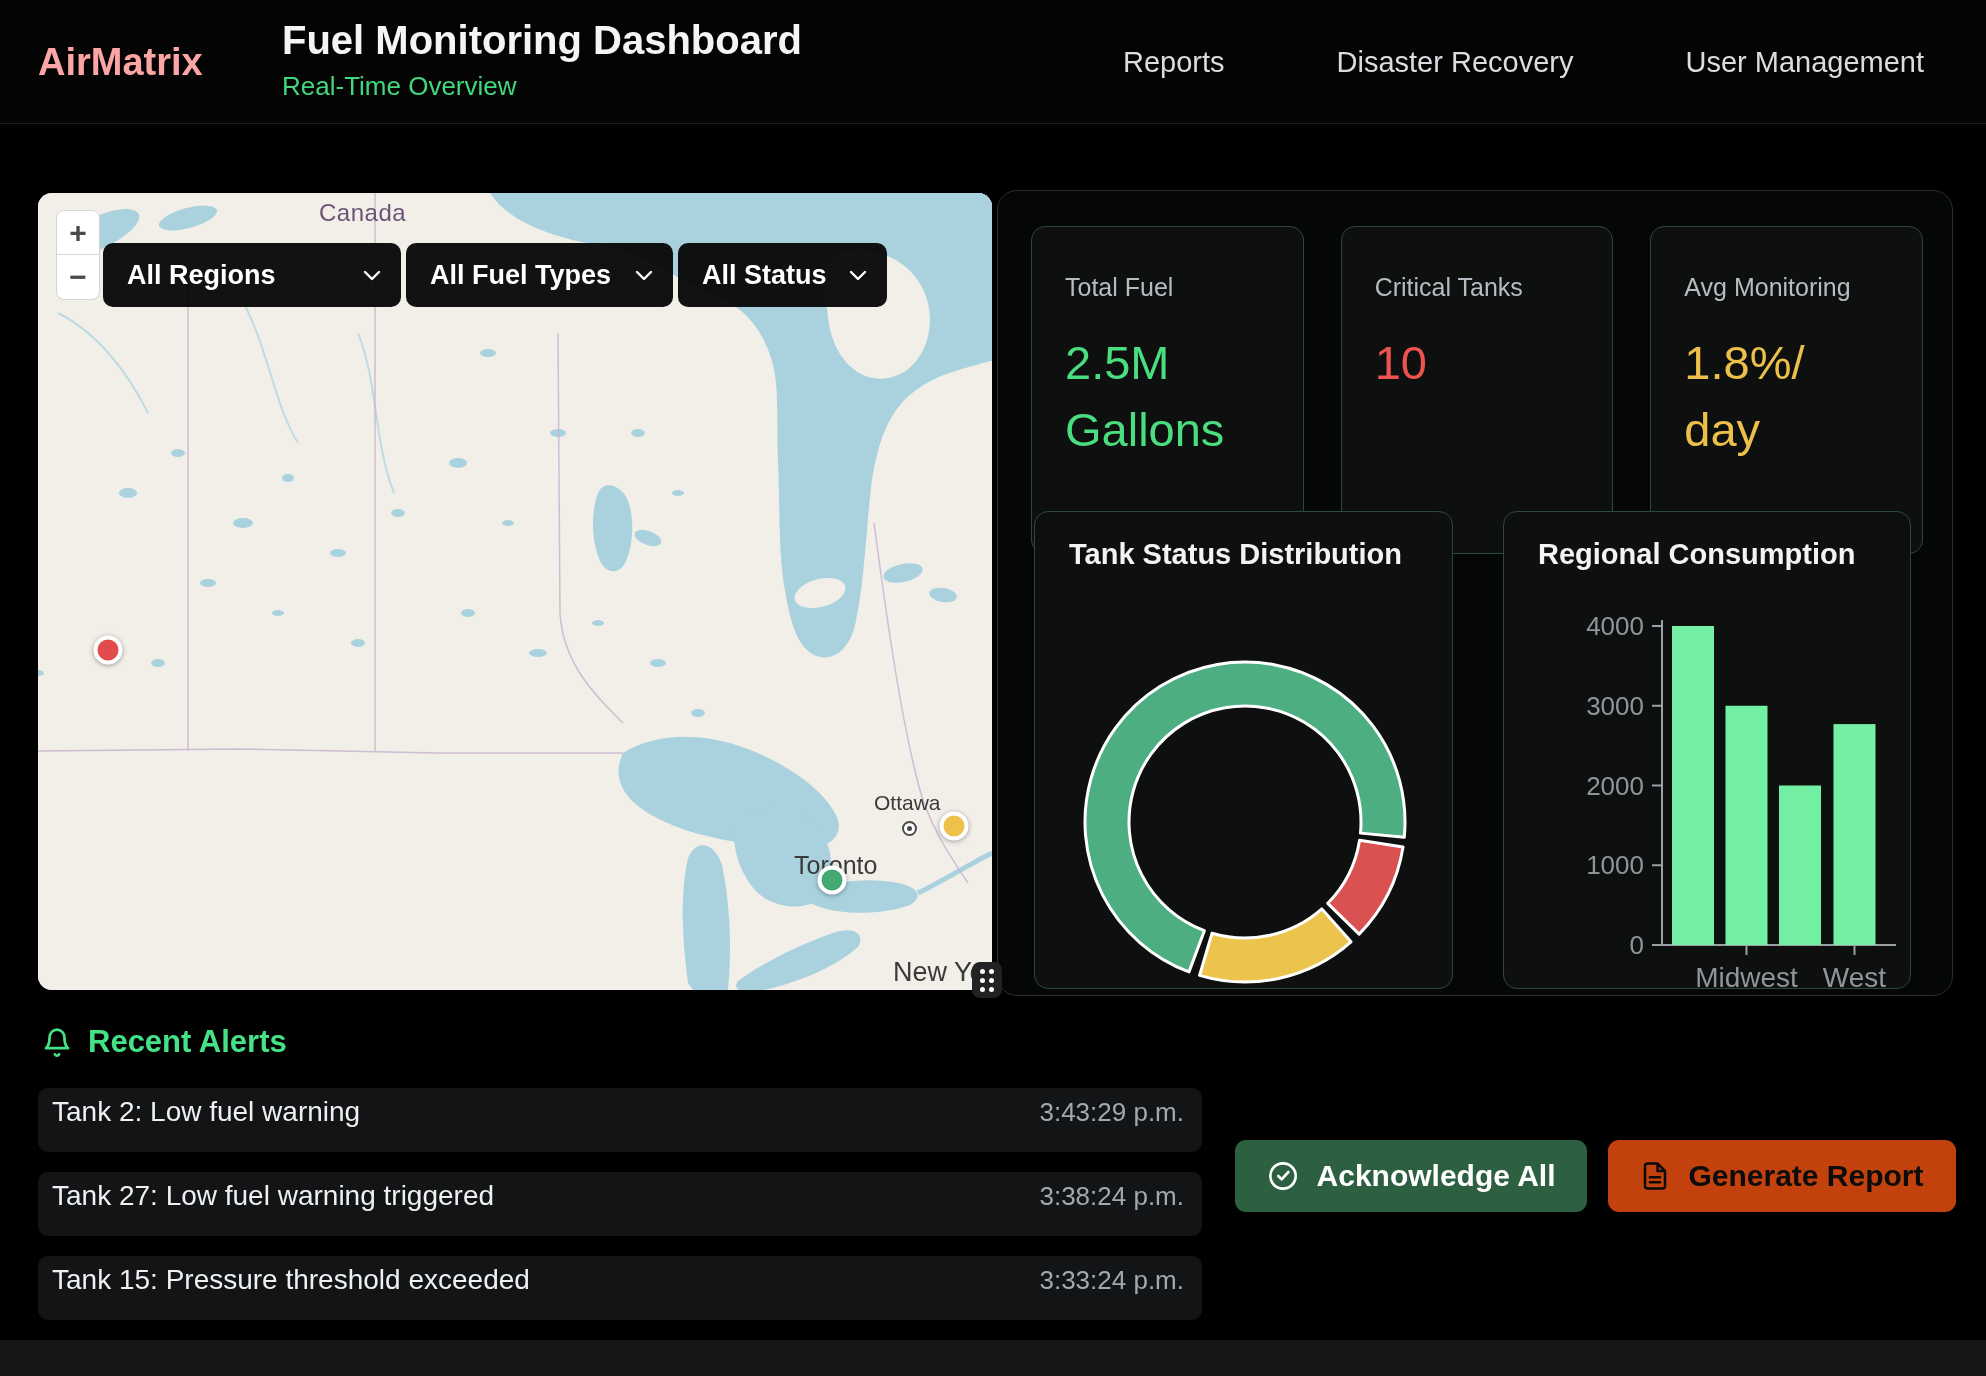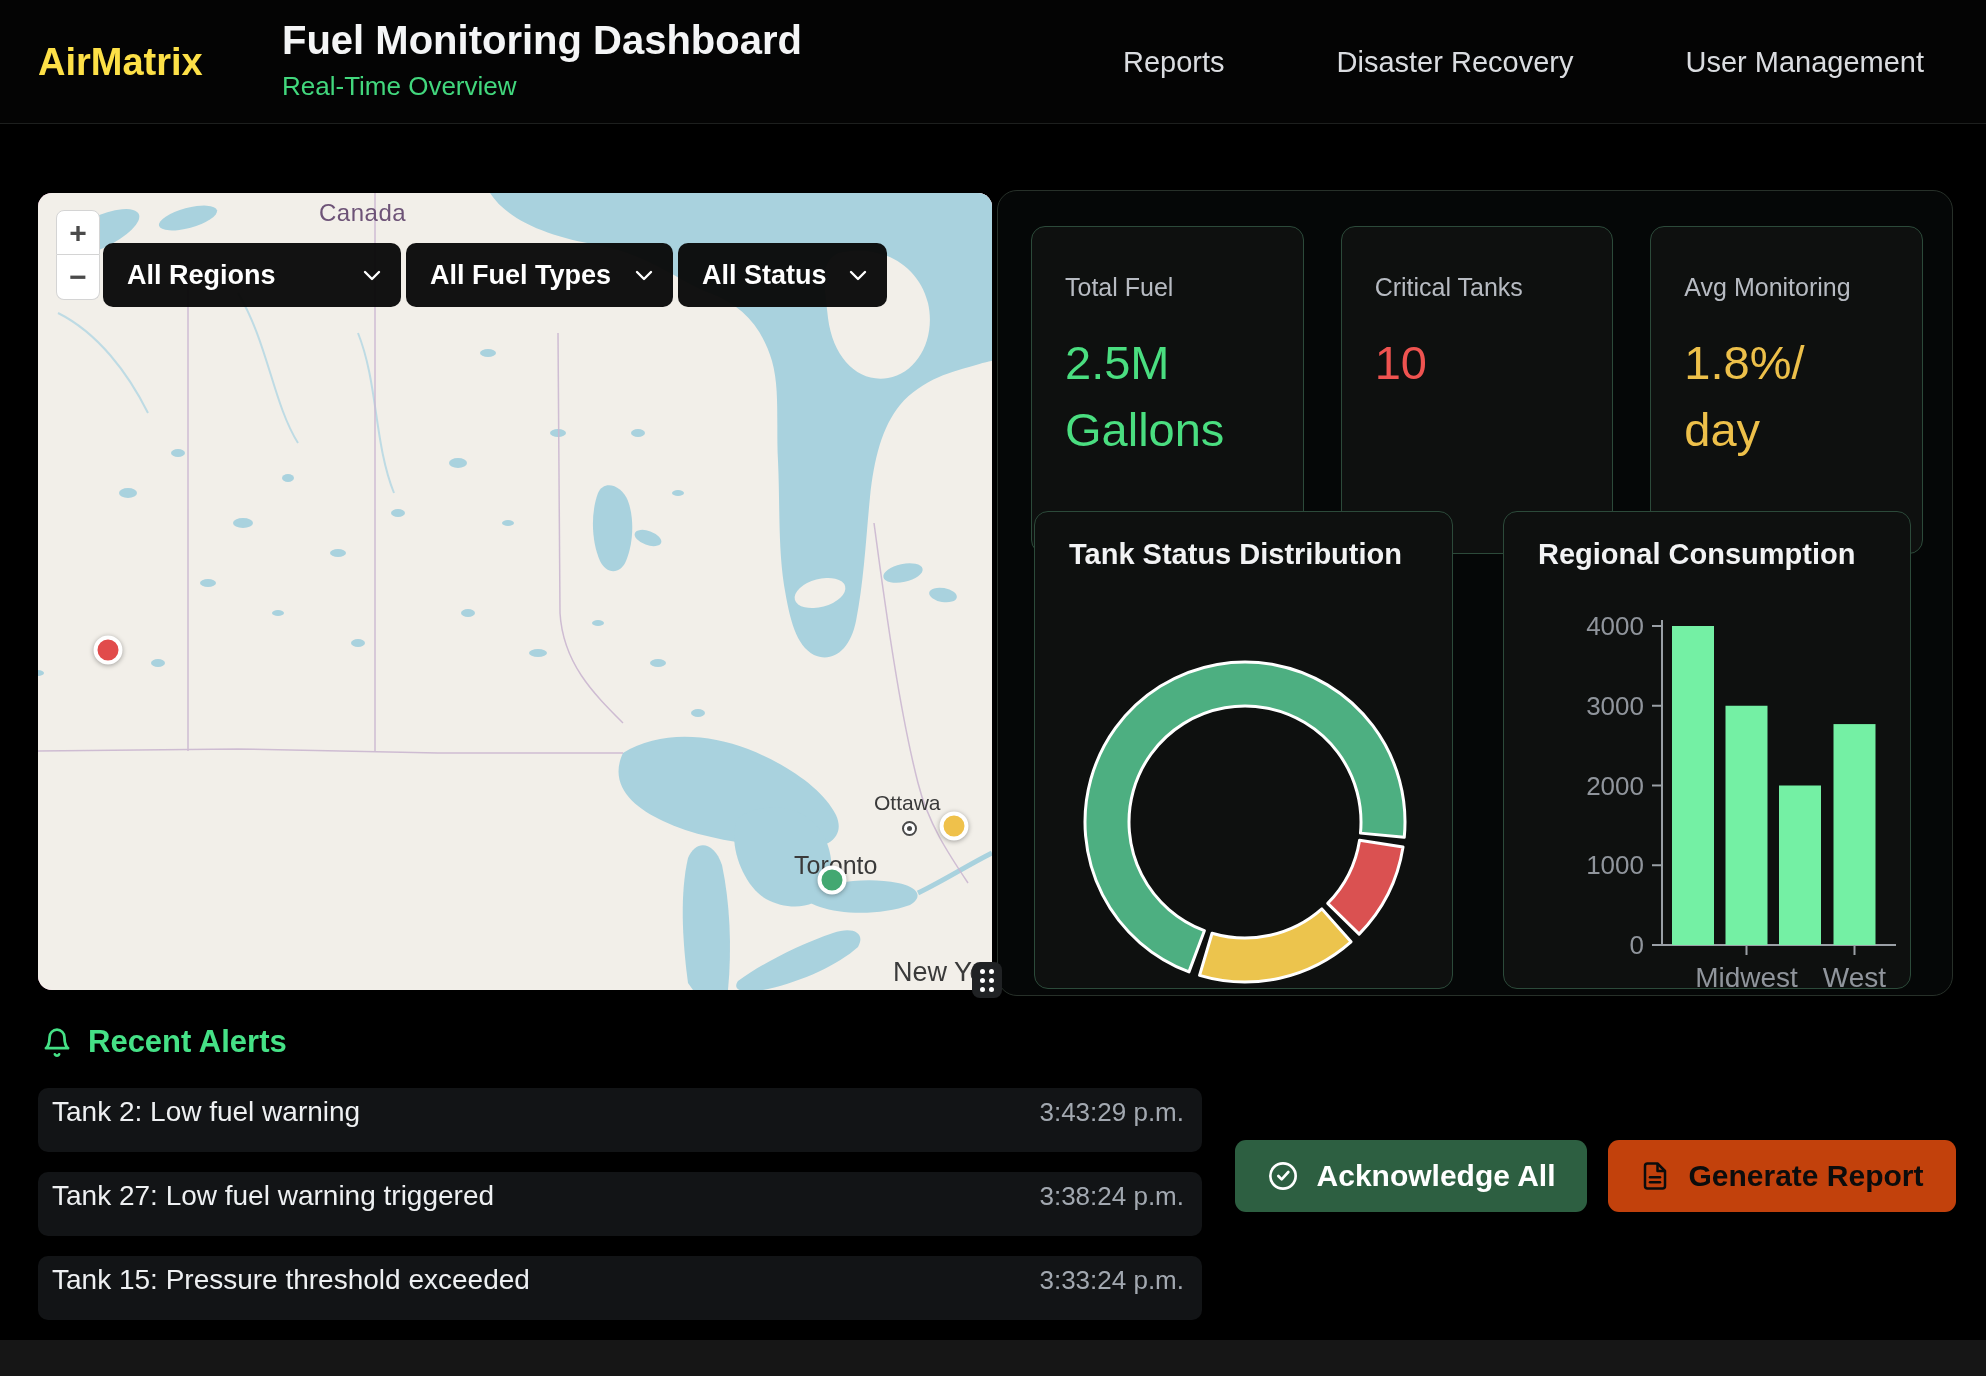--- a/index.html
+++ b/index.html
@@ -2,21 +2,21 @@
 <html><head>
 <meta charset="utf-8">
 <style>
   html,body{margin:0;padding:0;background:#000;}
   .page{position:relative;width:1986px;height:1376px;background:#000;overflow:hidden;
         font-family:"Liberation Sans",sans-serif;}
 
   
   .top-bar{position:absolute;left:0;top:0;width:100%;height:124px;background:#040404;
            border-bottom:1px solid #1d1f1e;box-sizing:border-box;}
-  .brand{position:absolute;left:38px;top:41px;font-size:38px;font-weight:bold;color:#fde047;}
+  .brand{position:absolute;left:38px;top:41px;font-size:38px;font-weight:bold;color:#fca5a5;}
   .title-block{position:absolute;left:282px;top:18px;}
   .page-title{margin:0;font-size:40px;font-weight:bold;color:#f4f5f6;}
   .page-subtitle{margin-top:8px;font-size:26px;color:#42d77d;}
   .top-nav{position:absolute;right:62px;top:0;height:124px;display:flex;align-items:center;
            gap:112px;font-size:29px;color:#dadce0;}
   .top-nav span{cursor:pointer;}
 
   
   .map-panel{position:absolute;left:38px;top:193px;width:954px;height:797px;border-radius:14px;
              overflow:hidden;background:#f9a8d4;}

